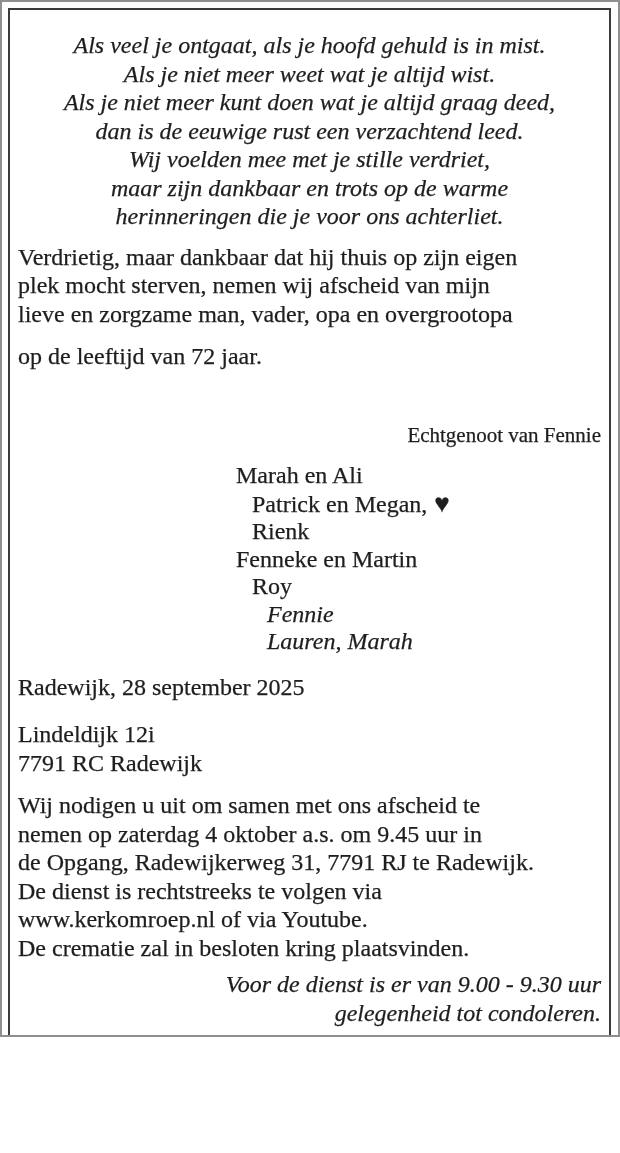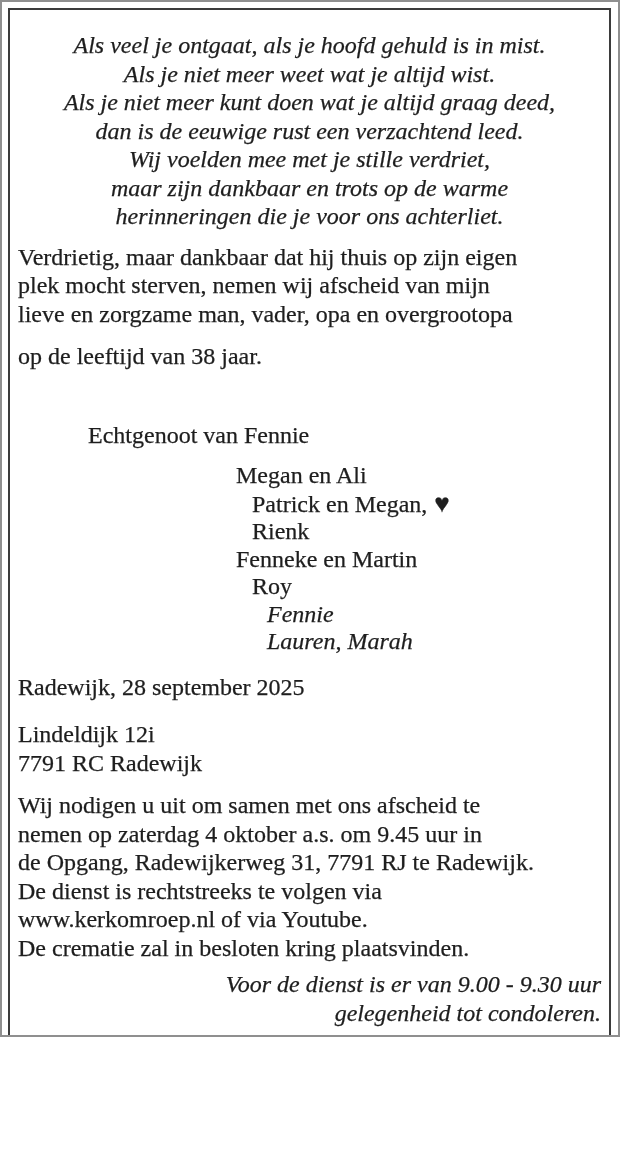--- a/index.html
+++ b/index.html
@@ -52,24 +52,25 @@
     white-space: pre;
   }
   .ageline {
     margin-top: 14px;
     font-size: 24px;
     line-height: 28.5px;
     white-space: pre;
   }
   .spouse {
     margin-top: 50px;
-    margin-left: 70px;
-    font-size: 24px;
+    margin-left: 96px;
+    font-size: 21px;
     line-height: 28.5px;
     white-space: pre;
+    text-align: right;
   }
   .fam-group { font-size: 24px; line-height: 27.5px; }
   .fam-group.g1 { margin-top: 13px; }
   .fam-group.g2 { }
   .fam-parents { margin-left: 218px; white-space: pre; }
   .fam-child { margin-left: 234px; white-space: pre; }
   .fam-grandchild { margin-left: 249px; font-style: italic; white-space: pre; }
   .heart {
     font-style: normal;
     margin-left: 7px;
@@ -115,26 +116,26 @@
 dan is de eeuwige rust een verzachtend leed.
 Wij voelden mee met je stille verdriet,
 maar zijn dankbaar en trots op de warme
 herinneringen die je voor ons achterliet.</div>
 
     <div class="announcement">Verdrietig, maar dankbaar dat hij thuis op zijn eigen
 plek mocht sterven, nemen wij afscheid van mijn
 lieve en zorgzame man, vader, opa en overgrootopa</div>
 
 
-    <div class="ageline">op de leeftijd van 38 jaar.</div>
+    <div class="ageline">op de leeftijd van 72 jaar.</div>
 
     <div class="spouse">Echtgenoot van Fennie</div>
 
     <div class="fam-group g1">
-      <div class="fam-parents">Megan en Ali</div>
+      <div class="fam-parents">Marah en Ali</div>
       <div class="fam-child"><span>Patrick en Megan,</span><span class="heart">♥</span></div>
       <div class="fam-child">Rienk</div>
     </div>
 
     <div class="fam-group g2">
       <div class="fam-parents">Fenneke en Martin</div>
       <div class="fam-child">Roy</div>
       <div class="fam-grandchild">Fennie</div>
       <div class="fam-grandchild">Lauren, Marah</div>
     </div>

